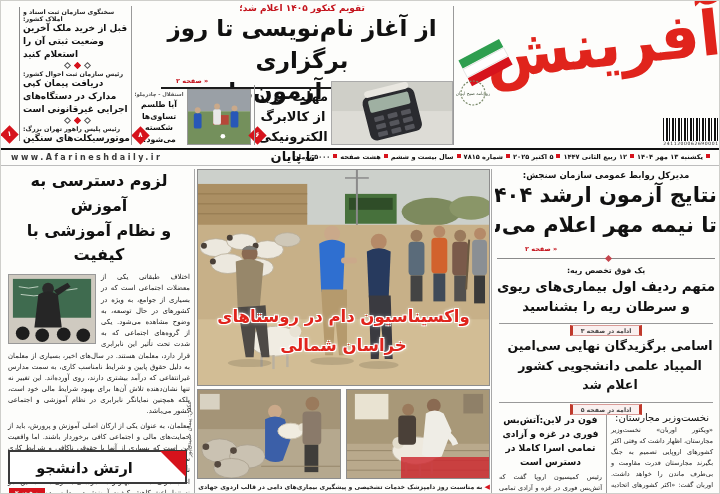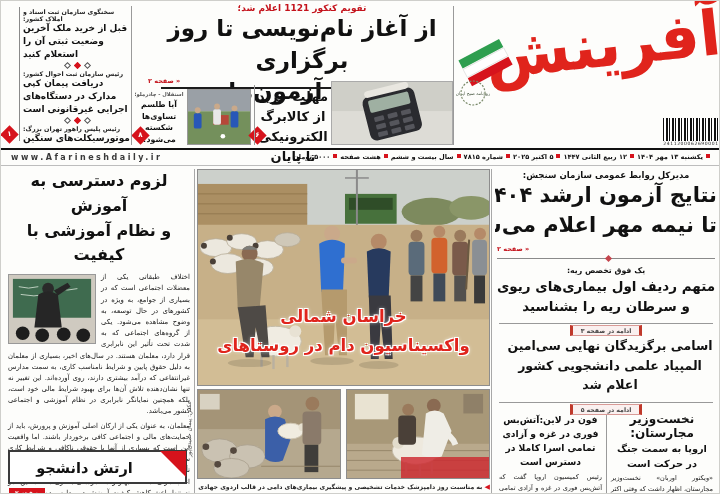--- a/index.html
+++ b/index.html
@@ -14,21 +14,21 @@
   .emblem{position:absolute;left:2px;top:34px;}
   .barcode-wrap{position:absolute;right:2px;bottom:1px;width:56px;text-align:center;}
   .barcode{width:56px;height:23px;background:repeating-linear-gradient(90deg,#111 0 1px,#fff 1px 3px,#111 3px 5px,#fff 5px 6px);}
   .barcode-num{font-size:4.5px;letter-spacing:.6px;color:#222;direction:ltr;}
 
   
   .lead{position:absolute;left:150px;top:2px;width:302px;text-align:center;}
   .lead-kicker{color:#c4121b;font-size:9px;font-weight:bold;}
   .lead-h{font-size:23px;font-weight:bold;line-height:1.38;letter-spacing:-.5px;}
   .lead-rule{position:absolute;left:160px;top:86px;width:286px;height:2px;background:#1c1c1c;}
-  .ptag{color:#c4121b;font-size:6.5px;font-weight:bold;white-space:nowrap;}
+  .ptag{color:#c4121b;font-size:6.5px;font-weight:bold;white-space:nowrap;margin-left:28px;}
   .lead-ptag{position:absolute;left:147px;top:76px;}
 
   
   .briefs{position:absolute;left:22px;top:6px;width:108px;height:138px;text-align:left;overflow:hidden;}
   .b-kicker{font-size:6.3px;font-weight:bold;color:#222;margin-top:1px;}
   .b-title{font-size:9px;font-weight:bold;line-height:1.45;}
   .b-sep{display:flex;justify-content:center;gap:5px;margin:2px 0;}
   .dmo{width:5px;height:5px;border:1px solid #555;transform:rotate(45deg);background:#fff;}
   .dmr{width:5px;height:5px;transform:rotate(45deg);background:#d6131c;border:1px solid #d6131c;}
   .briefs-lrule{position:absolute;left:18px;top:6px;width:1px;height:134px;background:#8a8a8a;}
@@ -75,21 +75,21 @@
   .rc2-title{font-size:13.5px;font-weight:bold;line-height:1.5;margin-top:1px;}
   .rc3-title{font-size:12.5px;font-weight:bold;line-height:1.55;margin-top:7px;margin-left:8px;}
   .pill-row{position:relative;height:11px;margin:2px 0;}
   .pill-row::before{content:"";position:absolute;left:4px;right:4px;top:5px;border-top:1px solid #999;}
   .pill{position:relative;display:inline-block;background:#faf0ef;border:1px solid #d89a96;
         border-left:3px solid #c0392b;border-right:3px solid #c0392b;
         font-size:6.2px;font-weight:bold;color:#444;padding:1px 8px;z-index:1;}
   .rc-bottom{display:flex;height:104px;overflow:hidden;margin-top:4px;text-align:center;}
   .sub-art{width:50%;padding:0 4px;}
   .sub-art.first{border-left:1px solid #9a9a9a;}
-  .sa-kicker{font-size:12px;font-weight:bold;}
+  .sa-kicker{font-size:10px;font-weight:normal;}
   .sa-title{font-size:9.8px;font-weight:bold;line-height:1.55;margin-top:1px;}
   .sa-title.sm{font-size:9.2px;}
   .sa-body{font-size:6.5px;line-height:1.7;text-align:justify;color:#222;margin-top:2px;}
   .rc-bottom-pill{position:absolute;left:0;right:0;bottom:-3px;text-align:center;}
 
   
   .mid{position:absolute;left:196px;top:168px;width:293px;height:326px;}
   .main-photo{position:absolute;left:0;top:0;width:293px;height:217px;border:1px solid #8d8d8d;background:#c9b183;}
   .photo-caption{position:absolute;left:0;right:0;top:134px;text-align:center;z-index:2;
                  font-size:16.5px;font-weight:bold;color:#e0241c;line-height:1.75;
@@ -132,21 +132,21 @@
       <circle cx="18" cy="58" r="12" fill="none" stroke="#7a8a6a" stroke-width="1.2" stroke-dasharray="2 1.5"></circle>
       <text x="18" y="60" text-anchor="middle" font-size="4.5" fill="#4a5a44">روزنامه صبح ایران</text>
     </svg>
     <div class="barcode-wrap">
       <div class="barcode"></div>
       <div class="barcode-num">2411200062690001</div>
     </div>
   </div>
 
   <div class="lead">
-    <div class="lead-kicker">تقویم کنکور 1121 اعلام شد؛</div>
+    <div class="lead-kicker">تقویم کنکور ۱۴۰۵ اعلام شد؛</div>
     <div class="lead-h">از آغاز نام‌نویسی تا روز برگزاری</div>
     <div class="lead-h">همه آزمون‌ها</div>
   </div>
   <div class="lead-rule"></div>
   <div class="ptag lead-ptag">« صفحه ۲</div>
 
   <div class="briefs-lrule"></div>
   <div class="briefs">
     <div>
       <div class="b-kicker">سخنگوی سازمان ثبت اسناد و املاک کشور:</div>
@@ -260,21 +260,20 @@
     </div>
 
     <div class="rc3-title">اسامی برگزیدگان نهایی سی‌امین المپیاد علمی دانشجویی کشور اعلام شد</div>
     <div class="pill-row">
       <span class="pill">ادامه در صفحه ۵</span>
     </div>
 
     <div class="rc-bottom">
       <div class="sub-art first">
         <div class="sa-kicker">نخست‌وزیر مجارستان:</div>
-        <div class="sa-title">اروپا به سمت جنگ در حرکت است</div>
         <div class="sa-body">«ویکتور اوربان» نخست‌وزیر مجارستان، اظهار داشت که وقتی اکثر کشورهای اروپایی تصمیم به جنگ بگیرند مجارستان قدرت مقاومت و بی‌طرف ماندن را خواهد داشت. اوربان گفت: «اکثر کشورهای اتحادیه اروپا پشت درهای بسته با مجارستان موافقند که اروپا به سمت جنگ در حرکت است و دیر یا زود نیروهایی را به اوکراین اعزام خواهند کرد که در تقویت باز خواهند گشت.»</div>
       </div>
       <div class="sub-art">
         <div class="sa-title sm">فون در لاین:آتش‌بس فوری در غزه و آزادی تمامی اسرا کاملا در دسترس است</div>
         <div class="sa-body">رئیس کمیسیون اروپا گفت که آتش‌بس فوری در غزه و آزادی تمامی اسرا کاملا در دسترس است و این فرصت باید مغتنم شمرده شود. «اورسولا فون در لاین» رئیس کمیسیون اروپا به واکنش جنبش حماس به طرح ۲۰ ماده‌ای ترامپ واکنش نشان داده و گفت که آمادگی حماس برای آزادی اسرا و اجرای طرح ترامپ قدمی مثبت است و باید این لحظه مغتنم شمرده شود</div>
       </div>
     </div>
     <div class="rc-bottom-pill">
       <span class="pill">ادامه در صفحه ۵</span>
     </div>
@@ -351,22 +350,22 @@
           <rect x="278" y="106" width="11" height="28" fill="#3a3a3a"></rect>
         <line x1="273" y1="70" x2="270" y2="120" stroke="#6b5a42" stroke-width="2"></line>
       </g>
       <g fill="rgba(0,0,0,.12)">
           <ellipse cx="135" cy="192" rx="22" ry="4"></ellipse>
           <ellipse cx="182" cy="196" rx="20" ry="4"></ellipse>
           <ellipse cx="52" cy="194" rx="22" ry="4"></ellipse>
         </g>
     </svg>
     <div class="photo-caption">
+      <div>واکسیناسیون دام در روستاهای</div>
       <div>خراسان شمالی</div>
-      <div>واکسیناسیون دام در روستاهای</div>
     </div>
 
     <svg class="sp sp-right" viewBox="0 0 144 90" preserveAspectRatio="none">
       <rect width="144" height="90" fill="#b9a98c"></rect>
       <rect width="144" height="55" fill="#a89878"></rect>
       <rect x="8" y="4" width="34" height="26" fill="#e9e3d2"></rect>
       <g stroke="#97876a" stroke-width="1">
           <line x1="0" y1="62" x2="144" y2="62"></line>
           <line x1="0" y1="72" x2="144" y2="72"></line>
           <line x1="0" y1="82" x2="144" y2="82"></line>

